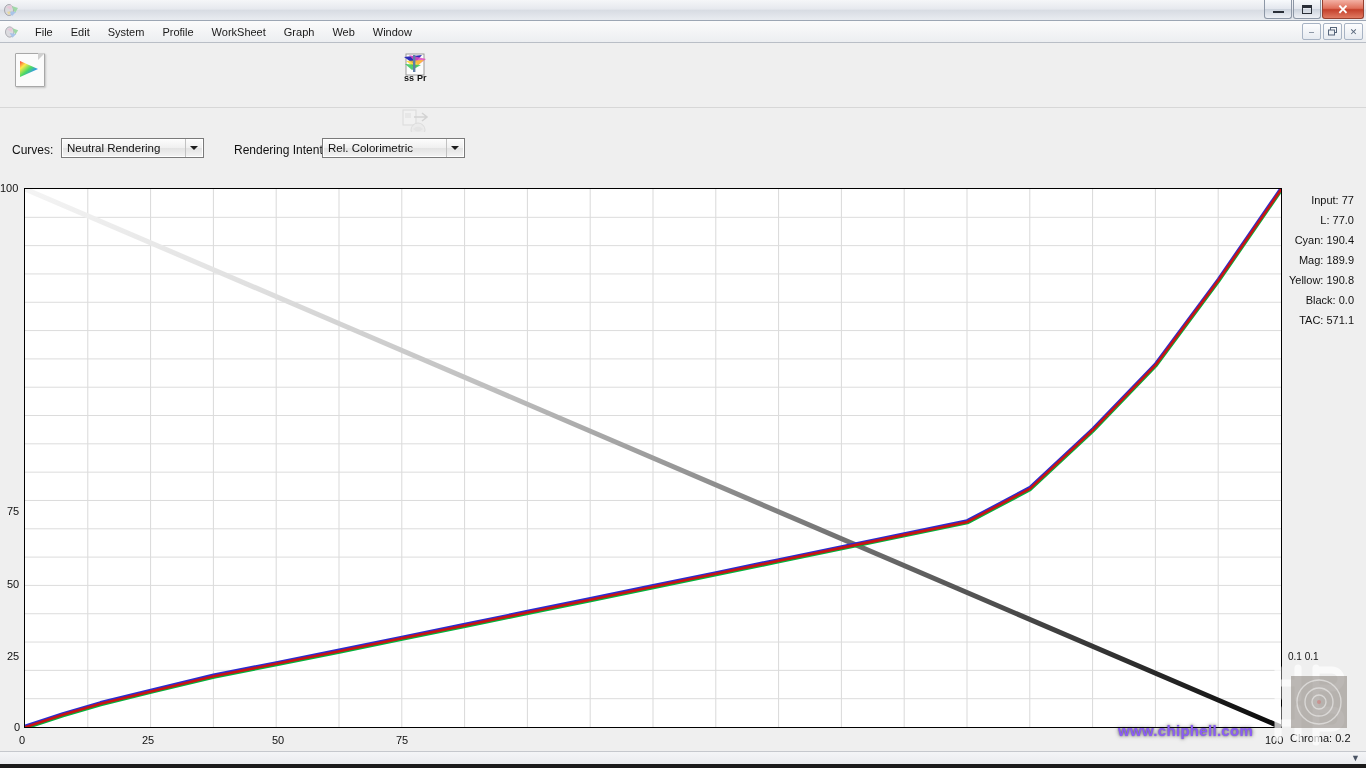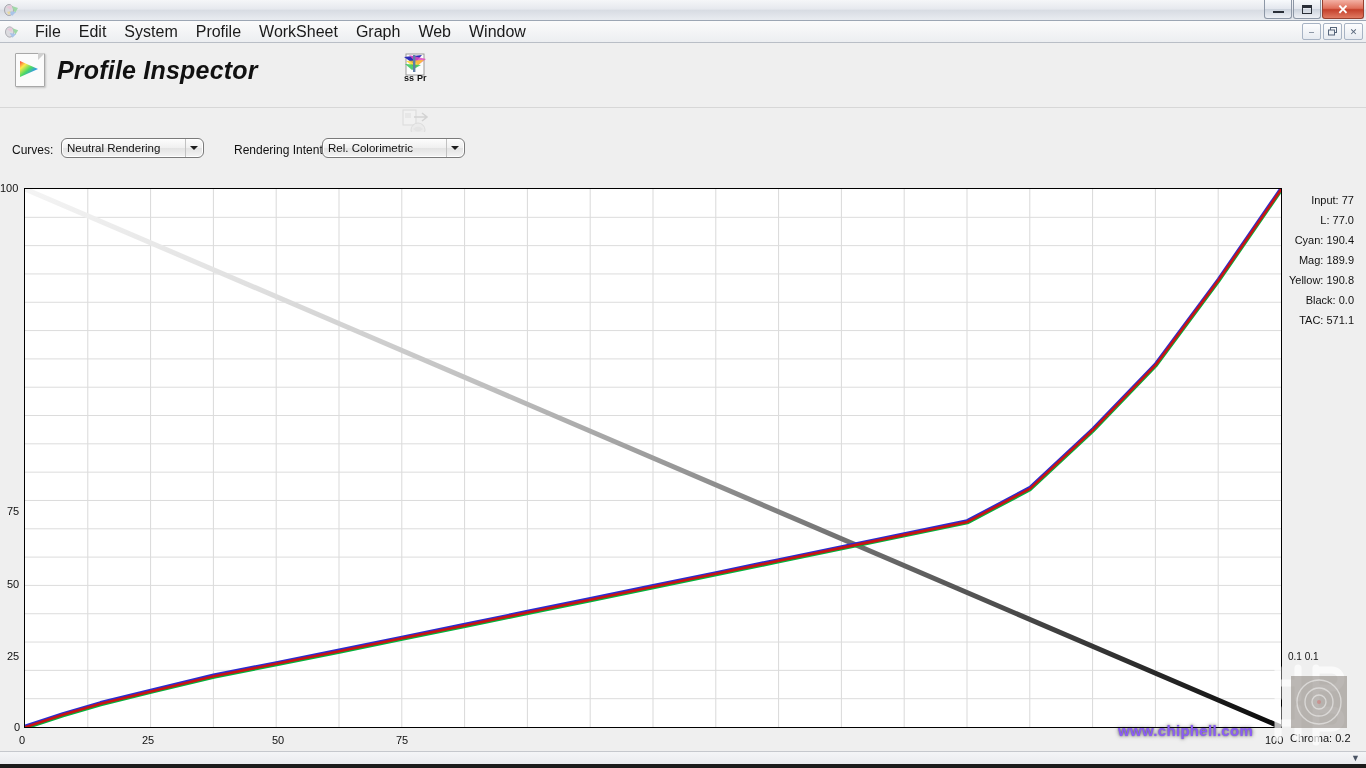--- a/index.html
+++ b/index.html
@@ -44,21 +44,21 @@
 
   
   .menubar {
     position:absolute; left:0; top:21px; width:1366px; height:22px;
     background:linear-gradient(to bottom,#fbfbfb,#eceef1);
     border-bottom:1px solid #b9bec6;
     display:flex; align-items:center;
   }
   .menu-appicon { width:15px; height:14px; margin:0 6px 0 5px; position:relative; }
   .menu-item {
-    font-size:16px; color:#1a1a1a; padding:3px 9px; white-space:nowrap; cursor:default;
+    font-size:11px; color:#1a1a1a; padding:3px 9px; white-space:nowrap; cursor:default;
   }
   
   .mdi-btns { position:absolute; right:3px; top:2px; display:flex; gap:2px; }
   .mdi-btn {
     width:19px; height:17px; border:1px solid #a7b3c4; border-radius:2px;
     background:linear-gradient(to bottom,#fdfdfe,#e7ebf1);
     display:flex; align-items:center; justify-content:center;
     font-size:9px; color:#56657a;
   }
 
@@ -103,21 +103,21 @@
     height:20px; line-height:19px; background:#ffffff;
     border-bottom:1px solid #ffffff; margin-bottom:-1px;
     font-size:12.5px; position:relative; z-index:3;
   }
 
   
   .controls { position:absolute; left:0; top:132px; width:1366px; height:44px; background:#efefef; }
   .ctl-label { position:absolute; font-size:12px; color:#111; top:11px; }
   .combo {
     position:absolute; top:6px; height:20px;
-    border:1px solid #7a7a7a; border-radius:6px;
+    border:1px solid #7a7a7a; border-radius:0;
     background:linear-gradient(to bottom,#fdfdfd 0%,#f0f0f0 48%,#e3e3e3 52%,#f4f4f4 100%);
     display:flex; align-items:center; box-shadow:inset 0 0 0 1px #ffffff;
   }
   .combo-text { font-size:11.5px; color:#111; padding-left:5px; flex:1; white-space:nowrap; }
   .combo-arrow {
     width:17px; height:18px; margin-right:1px;
     display:flex; align-items:center; justify-content:center;
     border-left:1px solid #c2c2c2;
   }
   .combo-arrow i {
@@ -233,21 +233,20 @@
               <stop offset="0%" stop-color="#ff3b3b"></stop>
                 <stop offset="25%" stop-color="#ffe94a"></stop>
               <stop offset="50%" stop-color="#4cd964"></stop>
                 <stop offset="75%" stop-color="#2b8cff"></stop>
               <stop offset="100%" stop-color="#b44cff"></stop>
             </linearGradient>
           </defs>
           <path d="M1 1 L19 9 L1 17 Z" fill="url(#cwheel)"></path>
         </svg>
       </div>
-      <div class="brand-title">Profile Inspector</div>
     </div>
 
     <div class="toolbar">
 
       <div class="tool-btn">
         <svg width="34" height="34" viewBox="0 0 34 34">
           <rect x="6" y="3" width="18" height="21" fill="#fcfcfc" stroke="#9a9a9a"></rect>
           <path d="M4 6 L22 4 L14 13 Z" fill="#2d2db8"></path>
           <path d="M9 4 L26 8 L18 14 Z" fill="#e04cc0" opacity=".85"></path>
           <path d="M6 10 L24 9 L15 17 Z" fill="#ffd21e" opacity=".8"></path>

